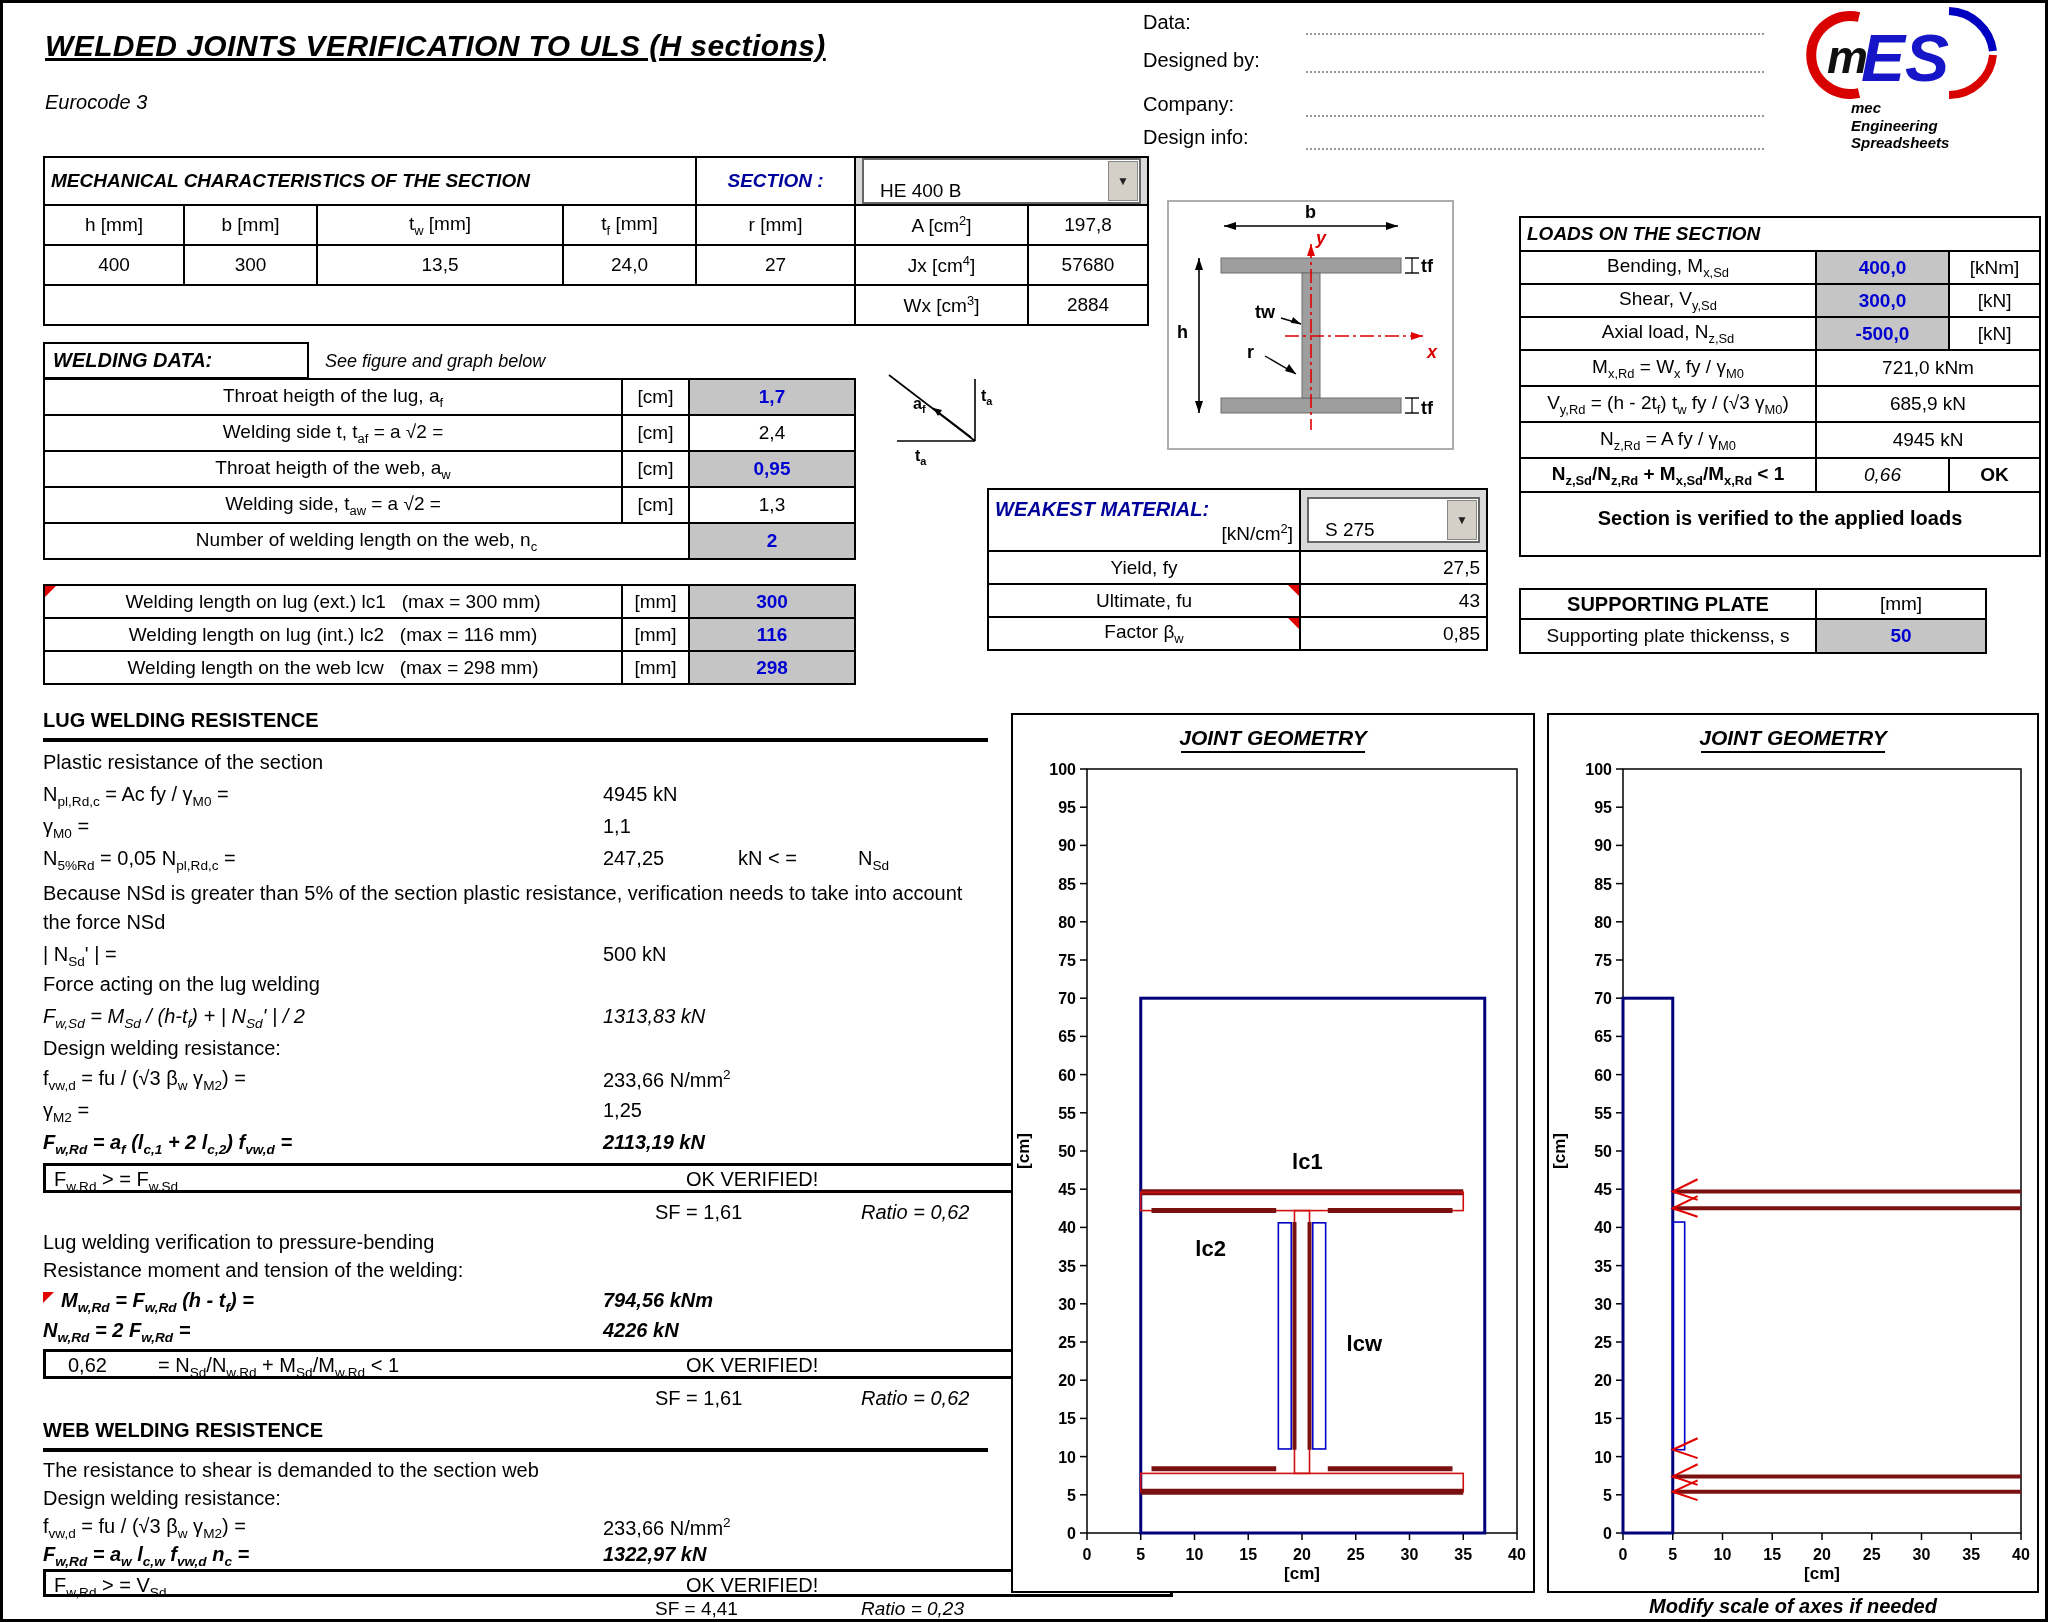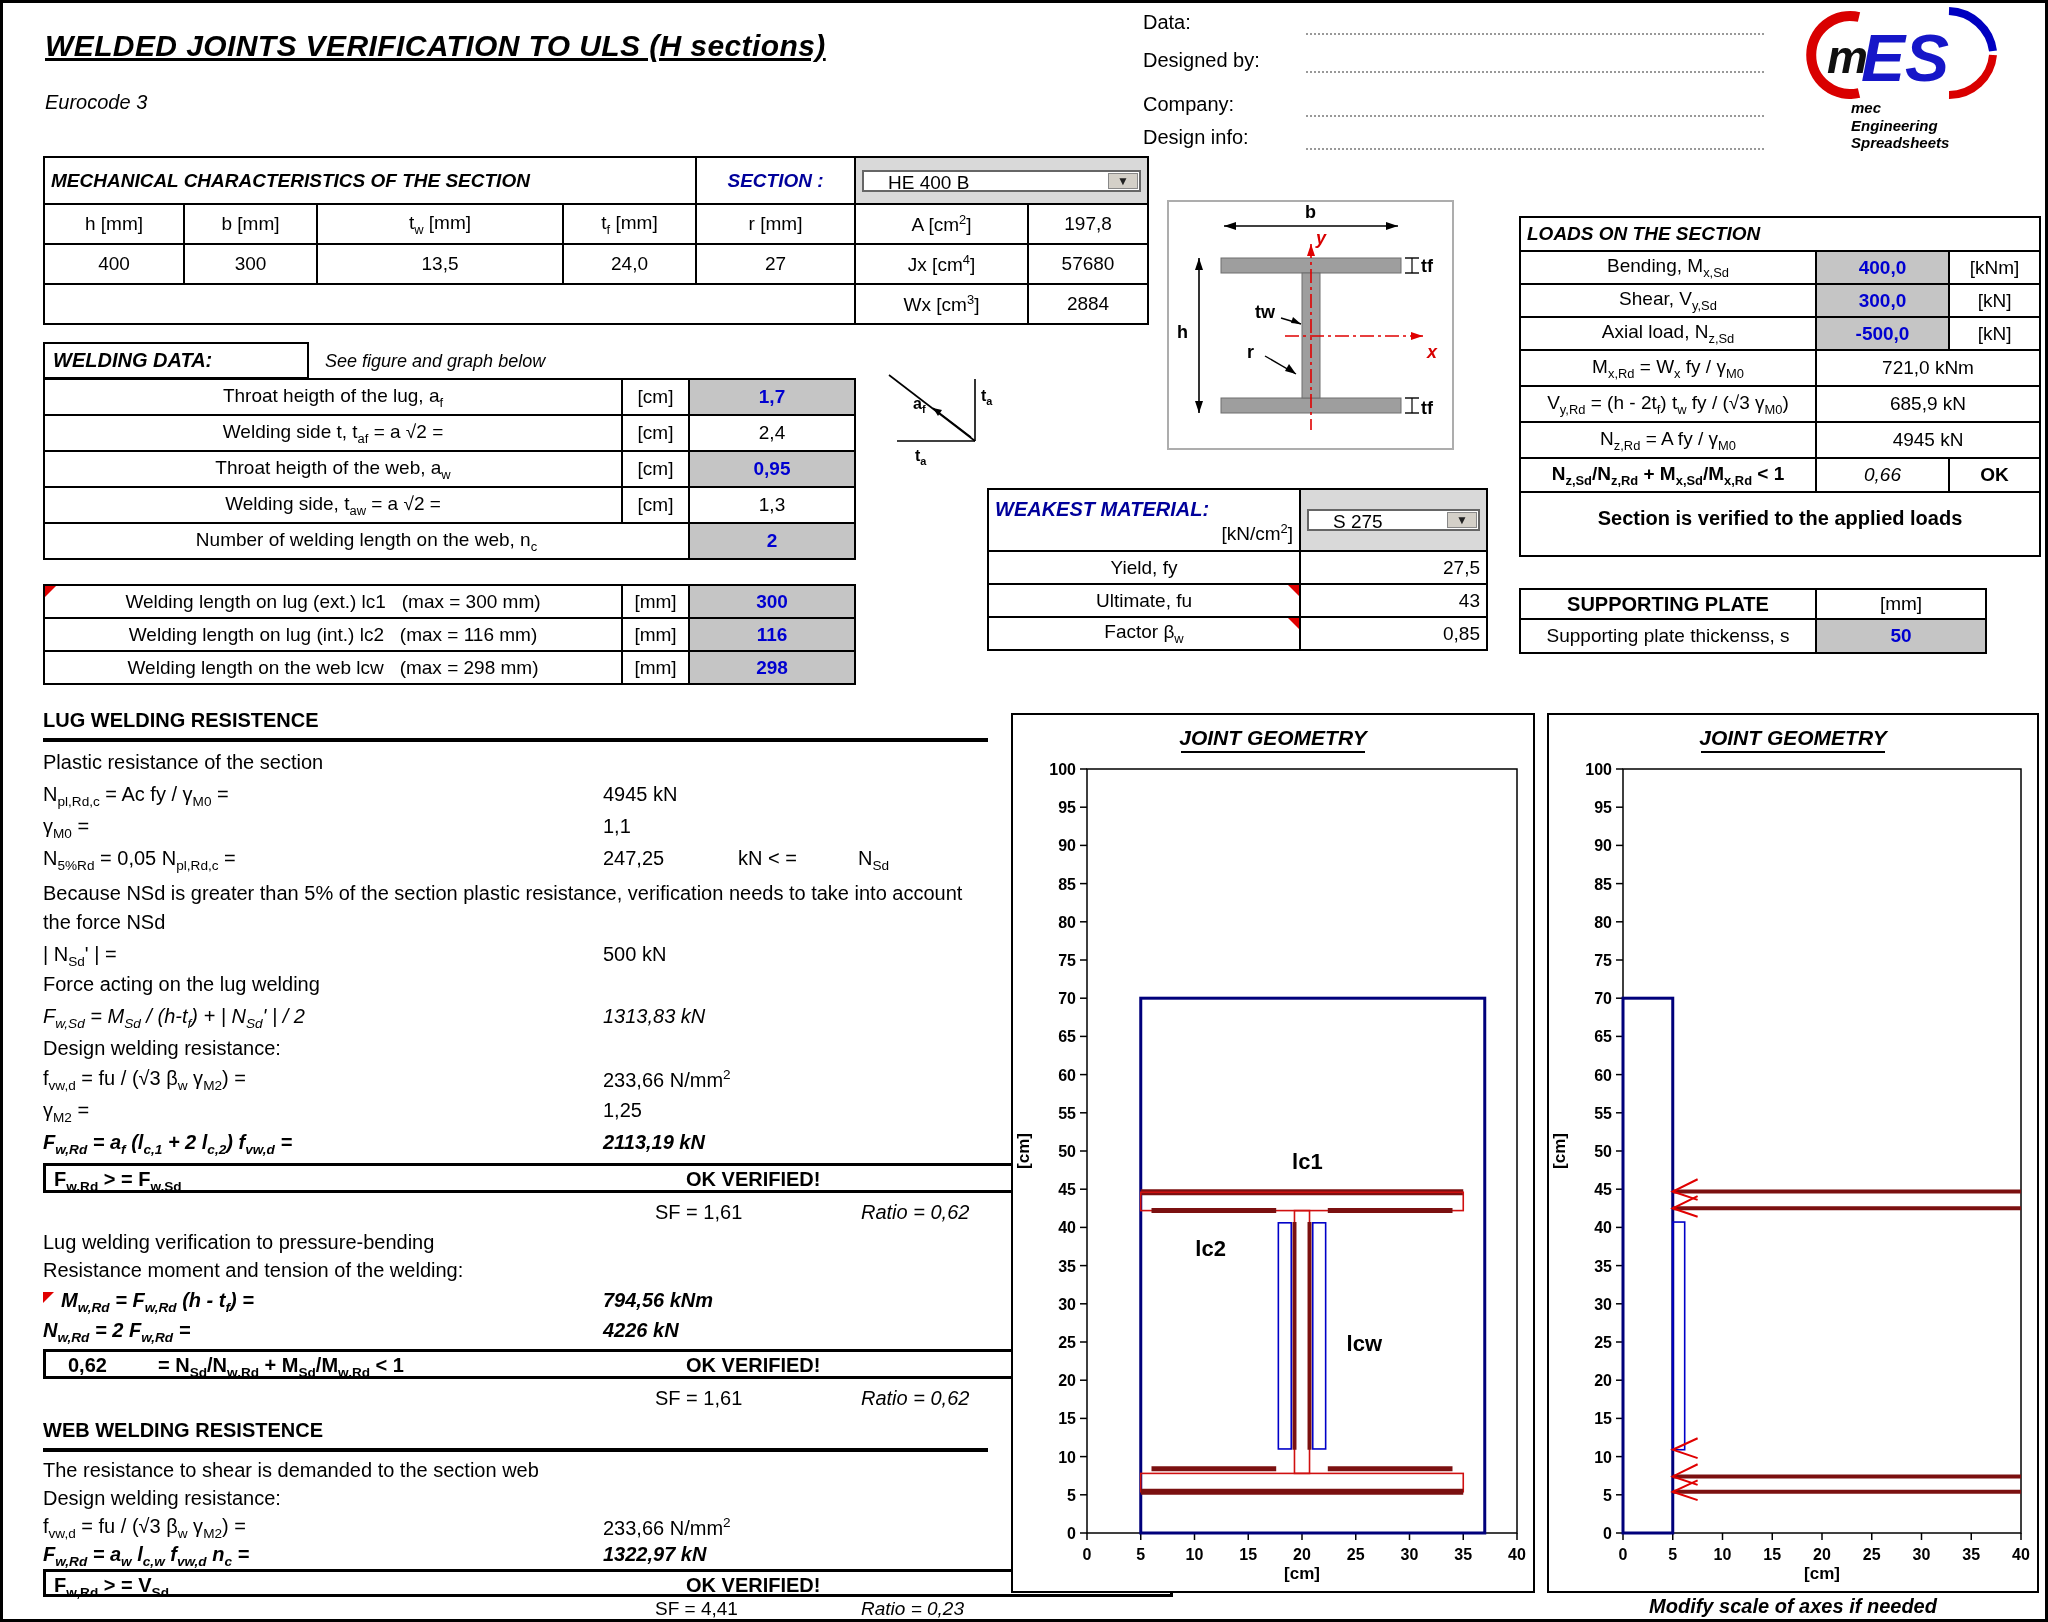--- a/index.html
+++ b/index.html
@@ -13,32 +13,32 @@
 .formlbl{font-size:20px}
 .dotline{width:458px;border-bottom:2px dotted #999;height:0}
 table.grid{border-collapse:collapse;table-layout:fixed}
 table.grid td{border:2px solid #000;font-size:19px;padding:0 6px;overflow:hidden;white-space:nowrap;vertical-align:middle}
 .hdr{font-size:20px;font-weight:bold;font-style:italic}
 td.in{background:#C5C5C5;color:#0000D0;font-weight:bold;text-align:center}
 td.lab{text-align:center;position:relative}
 td.sm{font-size:18px;padding:0 5px}
 td.nob{border-left:none;border-bottom:none}
 td.combocell{background:#D9D9D9;padding:0 12px}
-.combo{position:relative;height:22px;background:#fff;border:2px solid #666;display:flex;align-items:flex-start;padding-left:24px;font-size:19px}
+.combo{position:relative;height:46px;background:#fff;border:2px solid #666;display:flex;align-items:flex-end;padding-left:16px;font-size:19px}
 .cbtn{position:absolute;right:1px;top:1px;bottom:1px;width:30px;background:#D4D0C8;border:1px solid #888;display:flex;align-items:center;justify-content:center;font-size:12px;color:#222}
 .tri-tl{position:absolute;left:0;top:0;width:0;height:0;border-top:11px solid #E00000;border-right:11px solid transparent}
 .tri-tr{position:absolute;right:0;top:0;width:0;height:0;border-top:11px solid #E00000;border-left:11px solid transparent}
 .tri-mk{position:absolute;left:0;top:3px;width:0;height:0;border-top:11px solid #E00000;border-right:11px solid transparent}
 .sec-title{position:absolute;left:0;width:945px;font-size:20px;font-weight:bold;border-bottom:4px solid #000;padding-bottom:6px}
 .lrow{position:absolute;left:0;width:945px;font-size:20px;white-space:nowrap}
 .lrow .v{position:absolute;left:560px}
 .lrow .cmp{position:absolute;left:695px}
 .lrow .ref{position:absolute;left:815px}
 .wrap{white-space:normal;line-height:29px}
-.okbox{position:absolute;left:0;width:1130px;height: 30px;border:3px solid #000;font-size:20px;font-weight:bold}
+.okbox{position:absolute;left:0;width:1130px;height: 30px;border:3px solid #000;font-size:20px;font-weight:normal}
 .okbox .l{position:absolute;left:8px;top:2px}
 .okbox .ok{position:absolute;left:640px;top:2px}
 .okbox .val0{position:absolute;left:22px;top:2px}
 .okbox .f2{position:absolute;left:112px;top:2px}
 .sfv{position:absolute;left:612px;font-weight:normal}
 .ratio{position:absolute;left:818px;font-style:italic;font-weight:normal}
 .bi{font-weight:bold;font-style:italic}
 .wd-titlebox{border:2px solid #000;display:flex;align-items:center;padding-left:8px}
 .chartbox{border:2px solid #000;background:#fff}
 sub,sup{font-size:68%}

